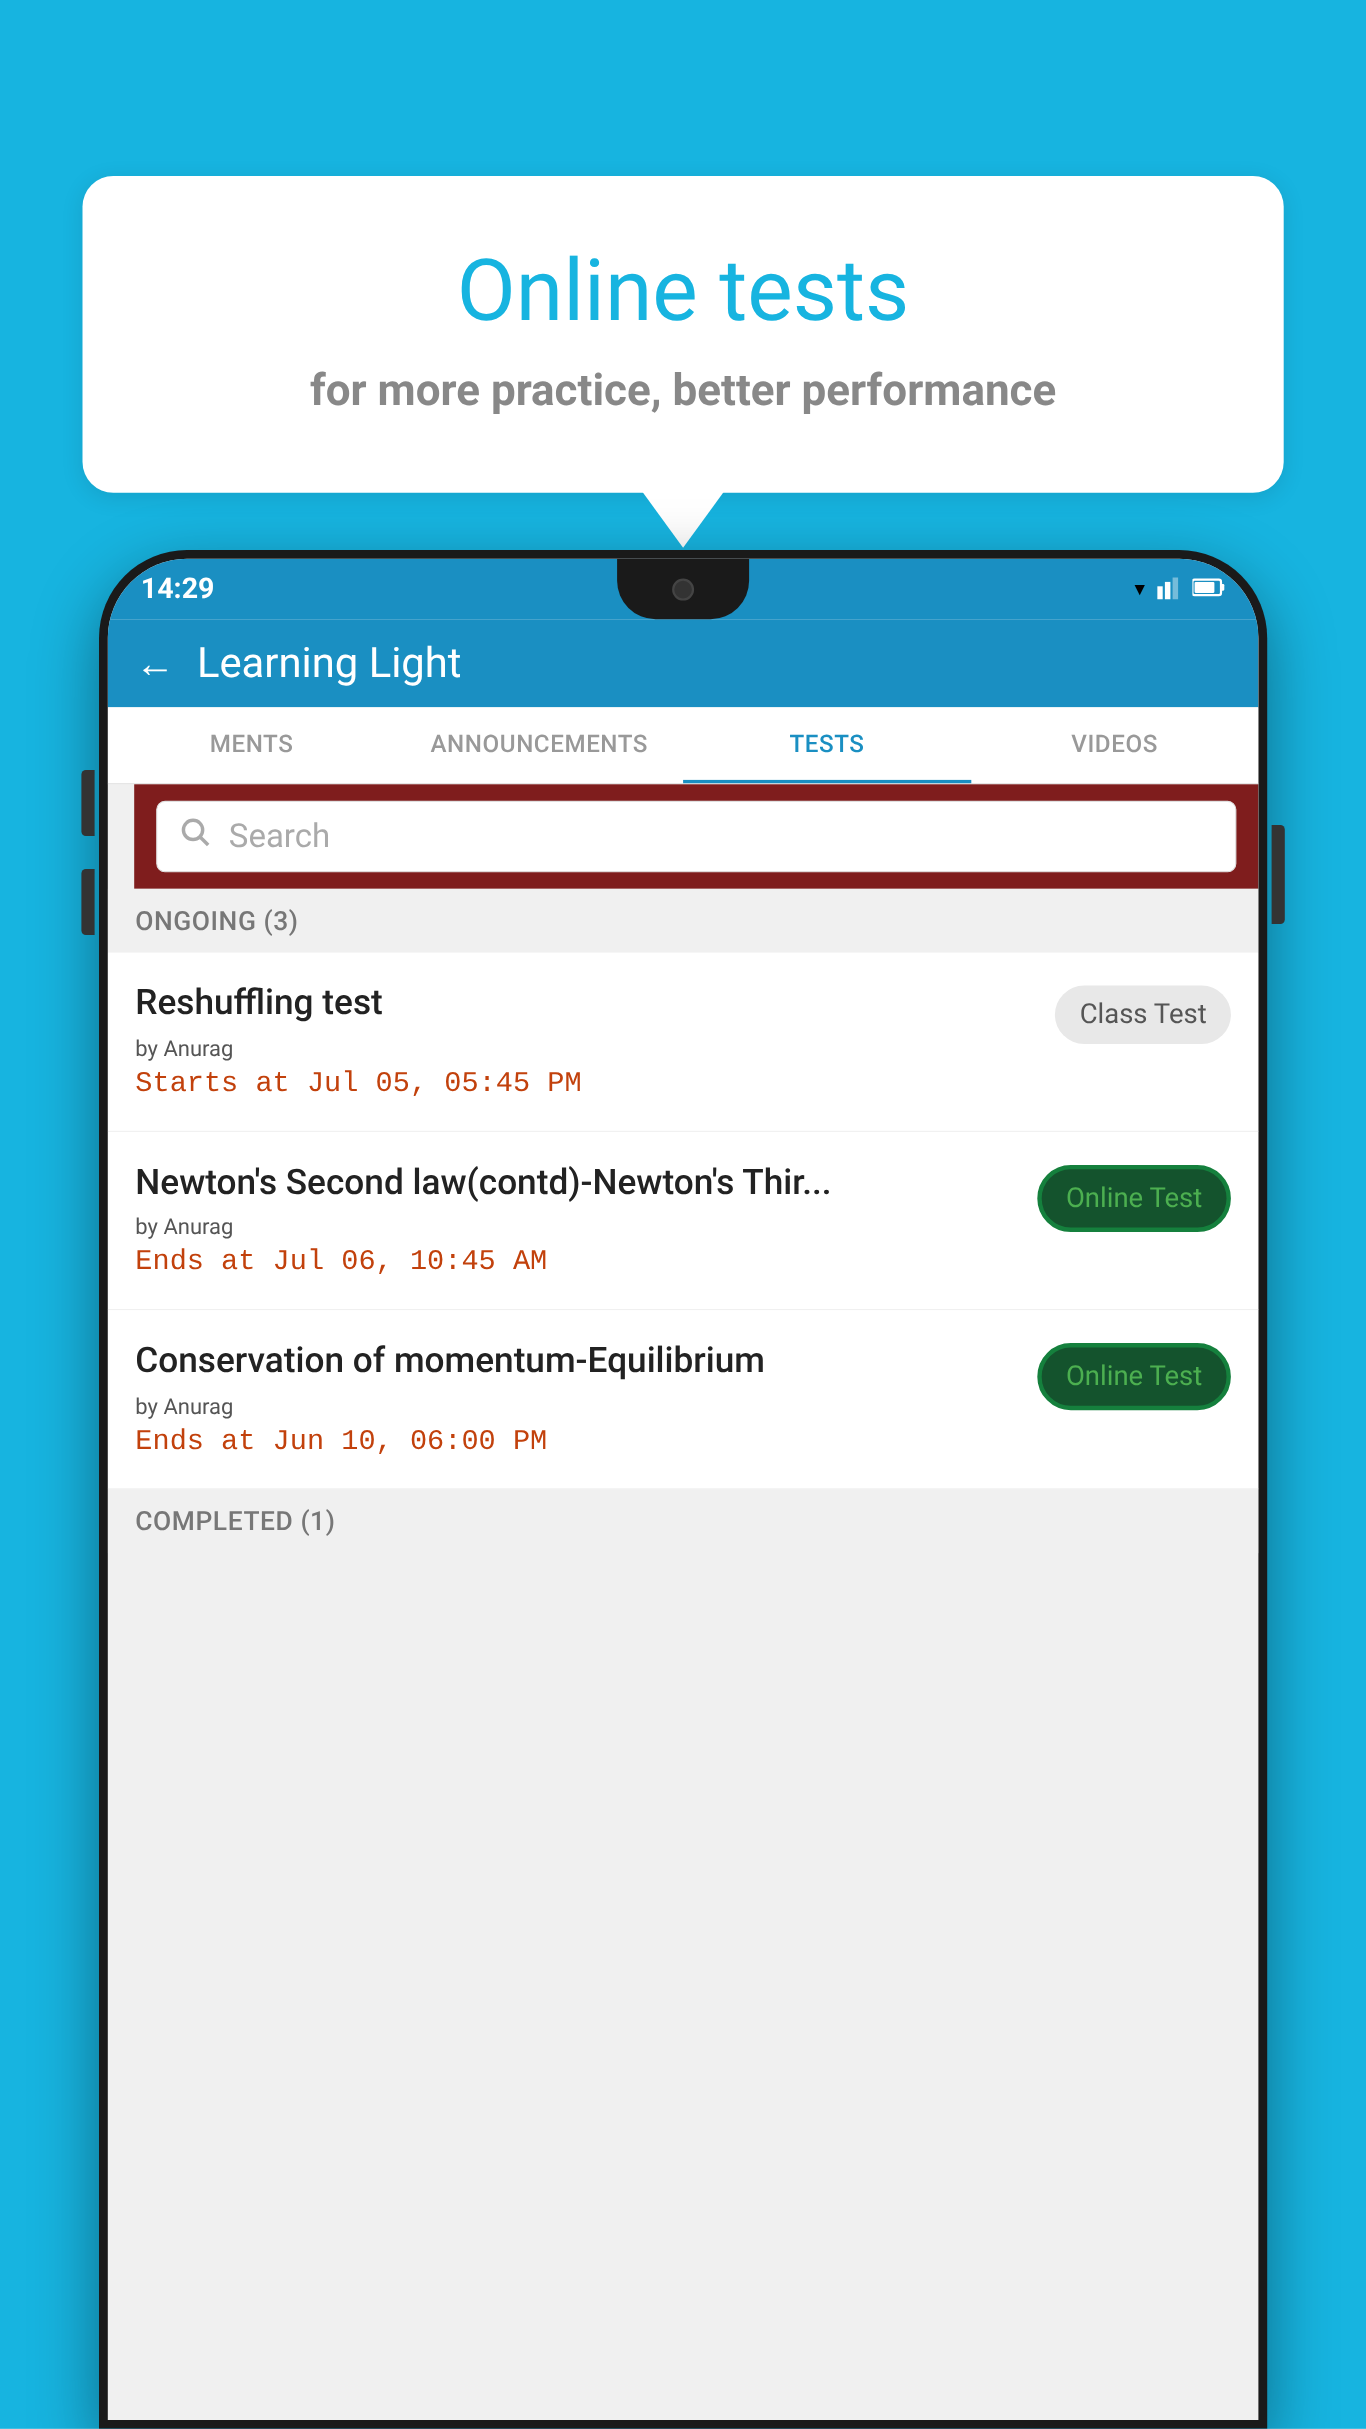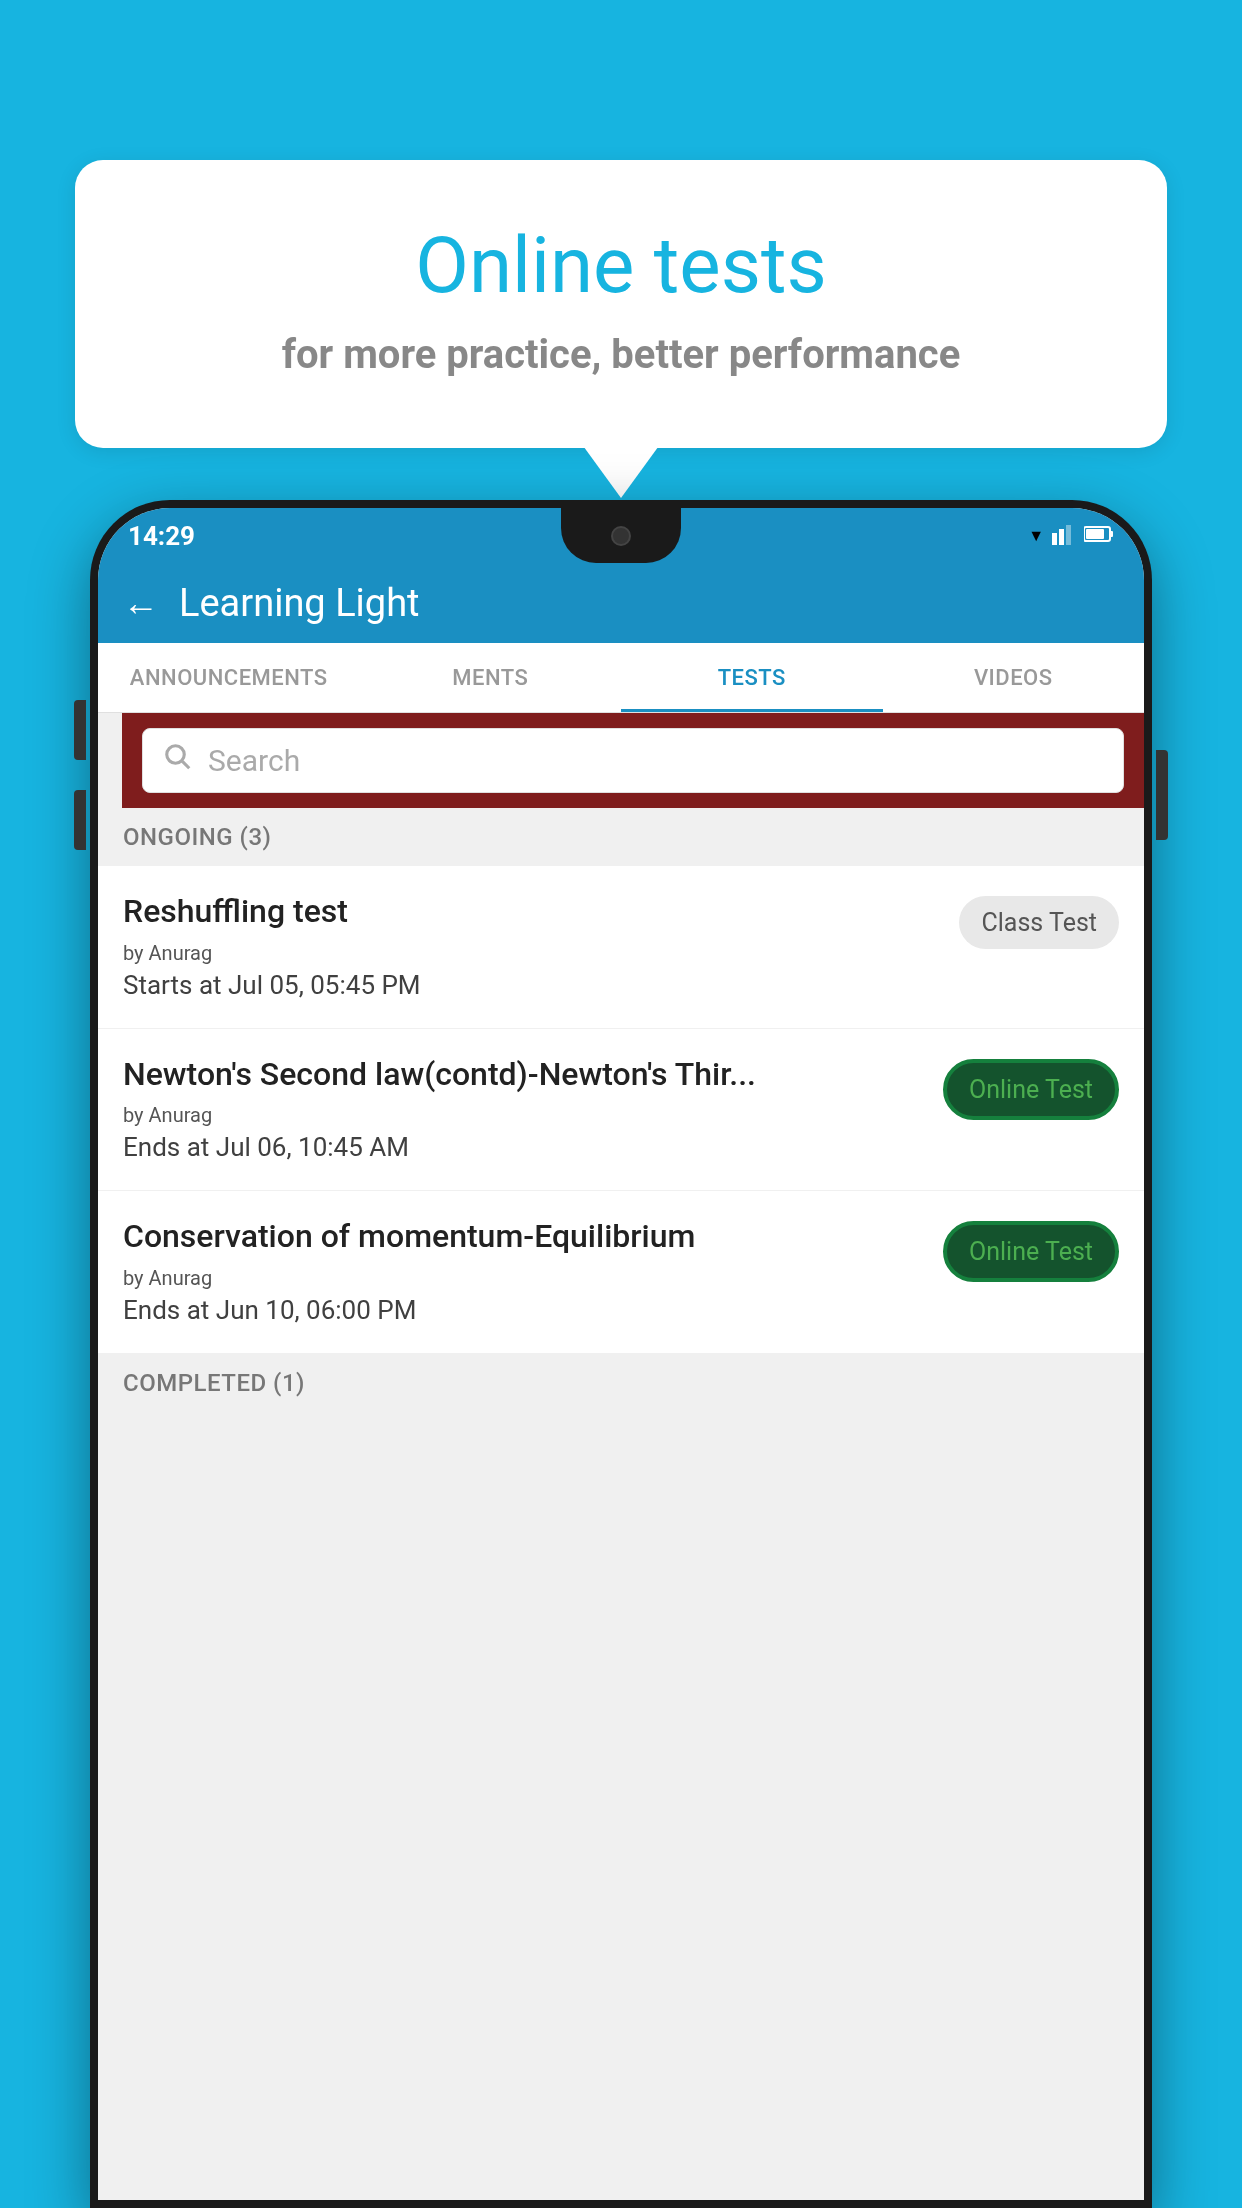--- a/index.html
+++ b/index.html
@@ -240,21 +240,22 @@
     }
 
     .test-author {
       font-size: 20px;
       color: #555;
       margin-bottom: 5px;
     }
 
     .test-date {
       font-size: 26px;
-      color: #404040;
+      color: #c2410c;
+      font-family: Liberation Mono, monospace;
     }
 
     .test-badge {
       padding: 12px 22px;
       border-radius: 50px;
       font-size: 25px;
       font-weight: 400;
       white-space: nowrap;
       margin-top: 5px;
       flex-shrink: 0;
@@ -351,24 +352,24 @@
       </div>
     </div>
 
     <div class="app-header">
       <div class="back-arrow">←</div>
       <div class="app-title">Learning Light</div>
     </div>
 
     <div class="tabs-bar">
       <div class="tab-item">
+        <span>MENTS</span>
+      </div>
+      <div class="tab-item">
         <span>ANNOUNCEMENTS</span>
-      </div>
-      <div class="tab-item">
-        <span>MENTS</span>
       </div>
       <div class="tab-item active">
         <span>TESTS</span>
       </div>
       <div class="tab-item">
         <span>VIDEOS</span>
       </div>
     </div>
 
     <div class="search-container">

